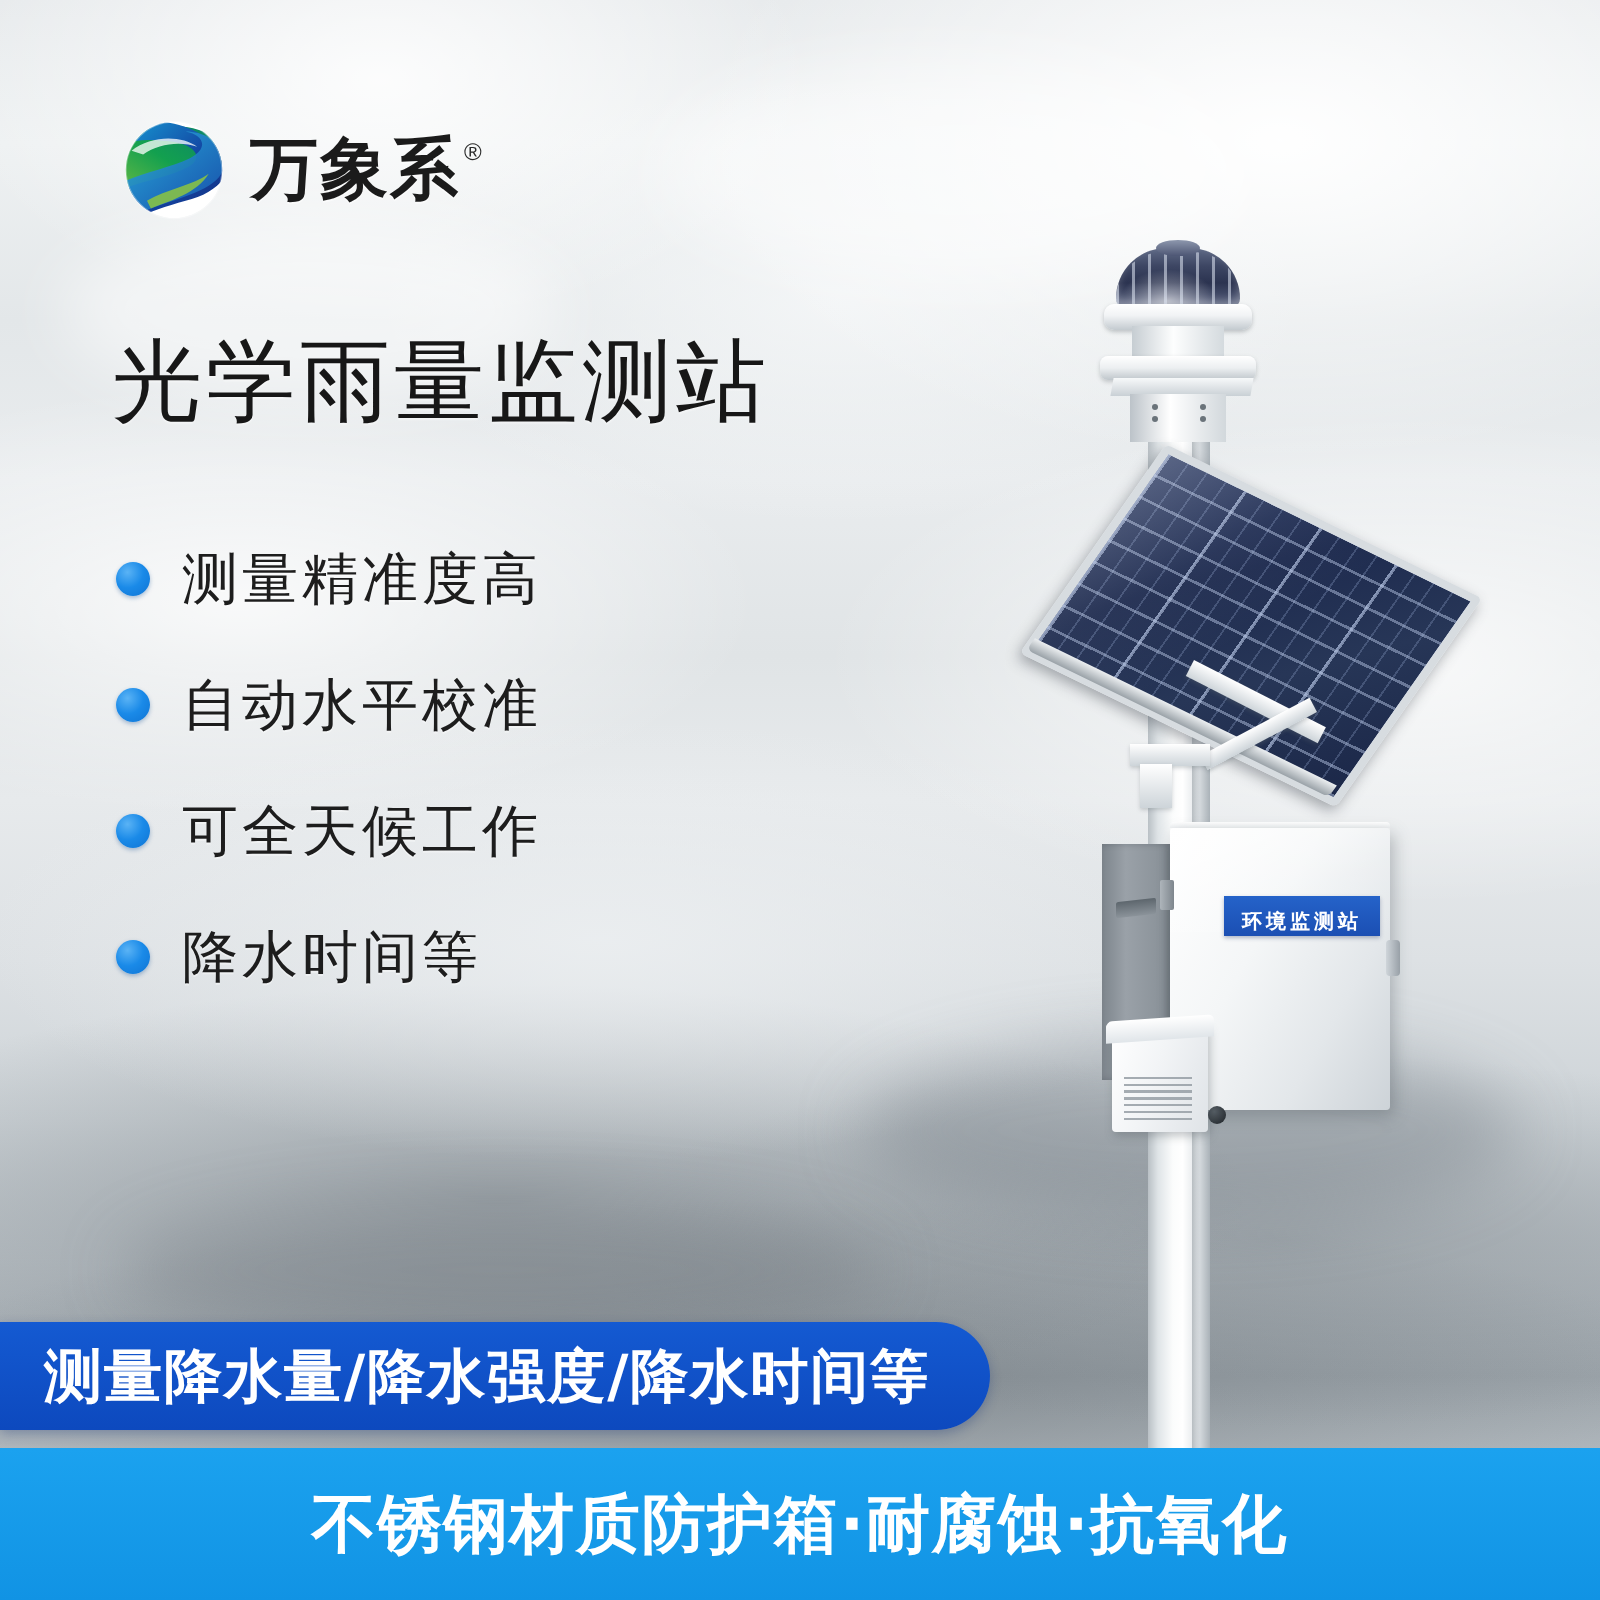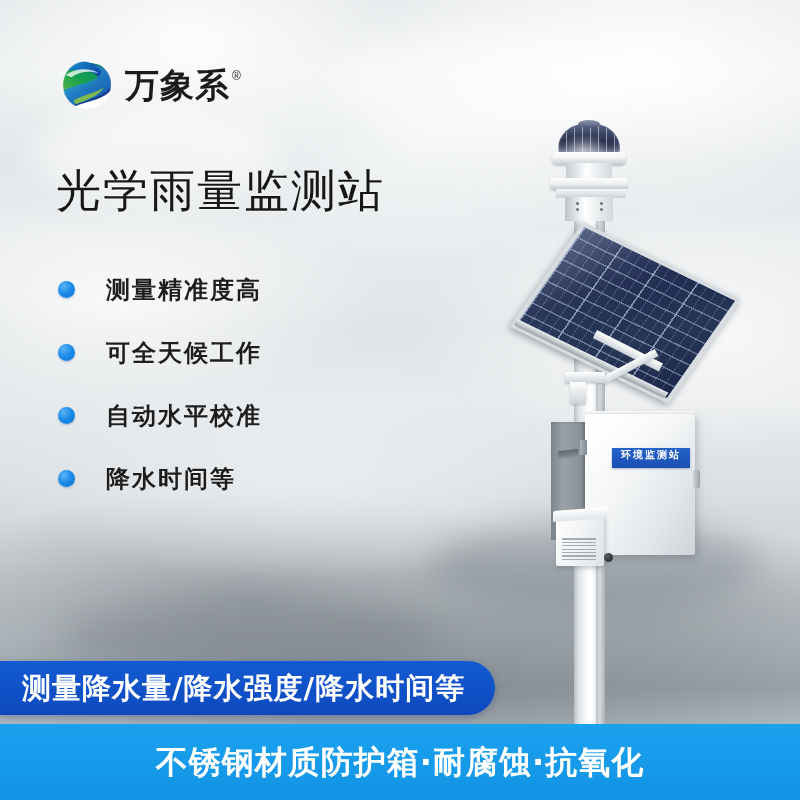--- a/index.html
+++ b/index.html
@@ -96,21 +96,21 @@
     transform:skewY(-6deg);}
   .cab-face{position:absolute;left:585px;top:414px;width:110px;height:141px;
     background:linear-gradient(120deg,#ffffff 0%,#f4f6f7 40%,#e3e7ea 72%,#cdd3d8 100%);
     border-radius:2px;box-shadow:2px 3px 8px rgba(80,88,95,.35);}
   .cab-top{position:absolute;left:585px;top:411px;width:110px;height:6px;
     background:linear-gradient(180deg,#ffffff,#dadfe3);border-radius:2px 2px 0 0;}
   .cab-gloss{position:absolute;left:585px;top:414px;width:110px;height:52px;
     background:linear-gradient(160deg, rgba(255,255,255,.75) 0%, rgba(255,255,255,.15) 60%, rgba(255,255,255,0) 100%);}
   .cab-label{position:absolute;left:612px;top:448px;width:78px;height:20px;
     background:linear-gradient(180deg,#2563c9,#1b4fb3);
-    display:flex;align-items:flex-start;justify-content:center;
+    display:flex;align-items:flex-end;justify-content:center;
     box-shadow:0 1px 2px rgba(40,60,110,.35);}
   .cab-label span{color:#fff;font-size:10px;letter-spacing:2px;font-weight:700;
     font-family:"DejaVu Sans","Liberation Sans",sans-serif;}
   .hinge{position:absolute;width:7px;height:15px;border-radius:1px;
     background:linear-gradient(90deg,#aeb5bb,#7e868d);}
   .latch{position:absolute;left:693px;top:470px;width:7px;height:18px;border-radius:2px;
     background:linear-gradient(90deg,#cfd5da,#98a0a7);}
   .cab-foot{position:absolute;left:604px;top:553px;width:9px;height:9px;border-radius:50%;
     background:radial-gradient(circle at 35% 30%,#555d64,#1e2327);}
 
@@ -137,22 +137,22 @@
     font-family:"DejaVu Sans","Liberation Sans",sans-serif;
     font-size:45px;font-weight:400;color:#171717;letter-spacing:2px;line-height:1;
     text-shadow:0 1px 1px rgba(255,255,255,.45);}
 
   .features{position:absolute;left:58px;top:258px;width:330px;}
   .feature{display:flex;align-items:center;height:63px;}
   .dot{width:17px;height:17px;border-radius:50%;flex:none;margin-right:16px;
     background:radial-gradient(circle at 34% 30%, #5ab3f5 0%, #1a8ae8 48%, #0f74d4 100%);
     box-shadow:0 1px 2px rgba(20,80,150,.35);}
   .feature-text{font-family:"DejaVu Sans","Liberation Sans",sans-serif;
-    font-size:24px;font-weight:700;color:#1d1d1d;letter-spacing:2px;line-height:1;
-    text-shadow:0 1px 0 rgba(255,255,255,.4);margin-left:15px;}
+    font-size:28px;font-weight:400;color:#1d1d1d;letter-spacing:2px;line-height:1;
+    text-shadow:0 1px 0 rgba(255,255,255,.4);}
 
   .pill{position:absolute;left:0;top:661px;height:54px;
     padding:0 30px 0 22px;display:flex;align-items:center;
     background:linear-gradient(180deg,#145ad2 0%,#0d49be 100%);
     border-radius:0 28px 28px 0;
     box-shadow:0 2px 6px rgba(20,50,120,.3);}
   .pill span{color:#fff;font-family:"DejaVu Sans","Liberation Sans",sans-serif;
     font-size:29px;font-weight:600;letter-spacing:1px;line-height:1;white-space:nowrap;}
 
   .bottombar{position:absolute;left:0;top:724px;width:800px;height:76px;
@@ -260,25 +260,25 @@
 
   <div class="title">光学雨量监测站</div>
 
   <div class="features">
     <div class="feature">
       <span class="dot"></span>
       <span class="feature-text">测量精准度高</span>
     </div>
     <div class="feature">
       <span class="dot"></span>
+      <span class="feature-text">自动水平校准</span>
+    </div>
+    <div class="feature">
+      <span class="dot"></span>
       <span class="feature-text">可全天候工作</span>
-    </div>
-    <div class="feature">
-      <span class="dot"></span>
-      <span class="feature-text">自动水平校准</span>
     </div>
     <div class="feature">
       <span class="dot"></span>
       <span class="feature-text">降水时间等</span>
     </div>
   </div>
 
   <div class="pill">
     <span>测量降水量/降水强度/降水时间等</span>
   </div>

